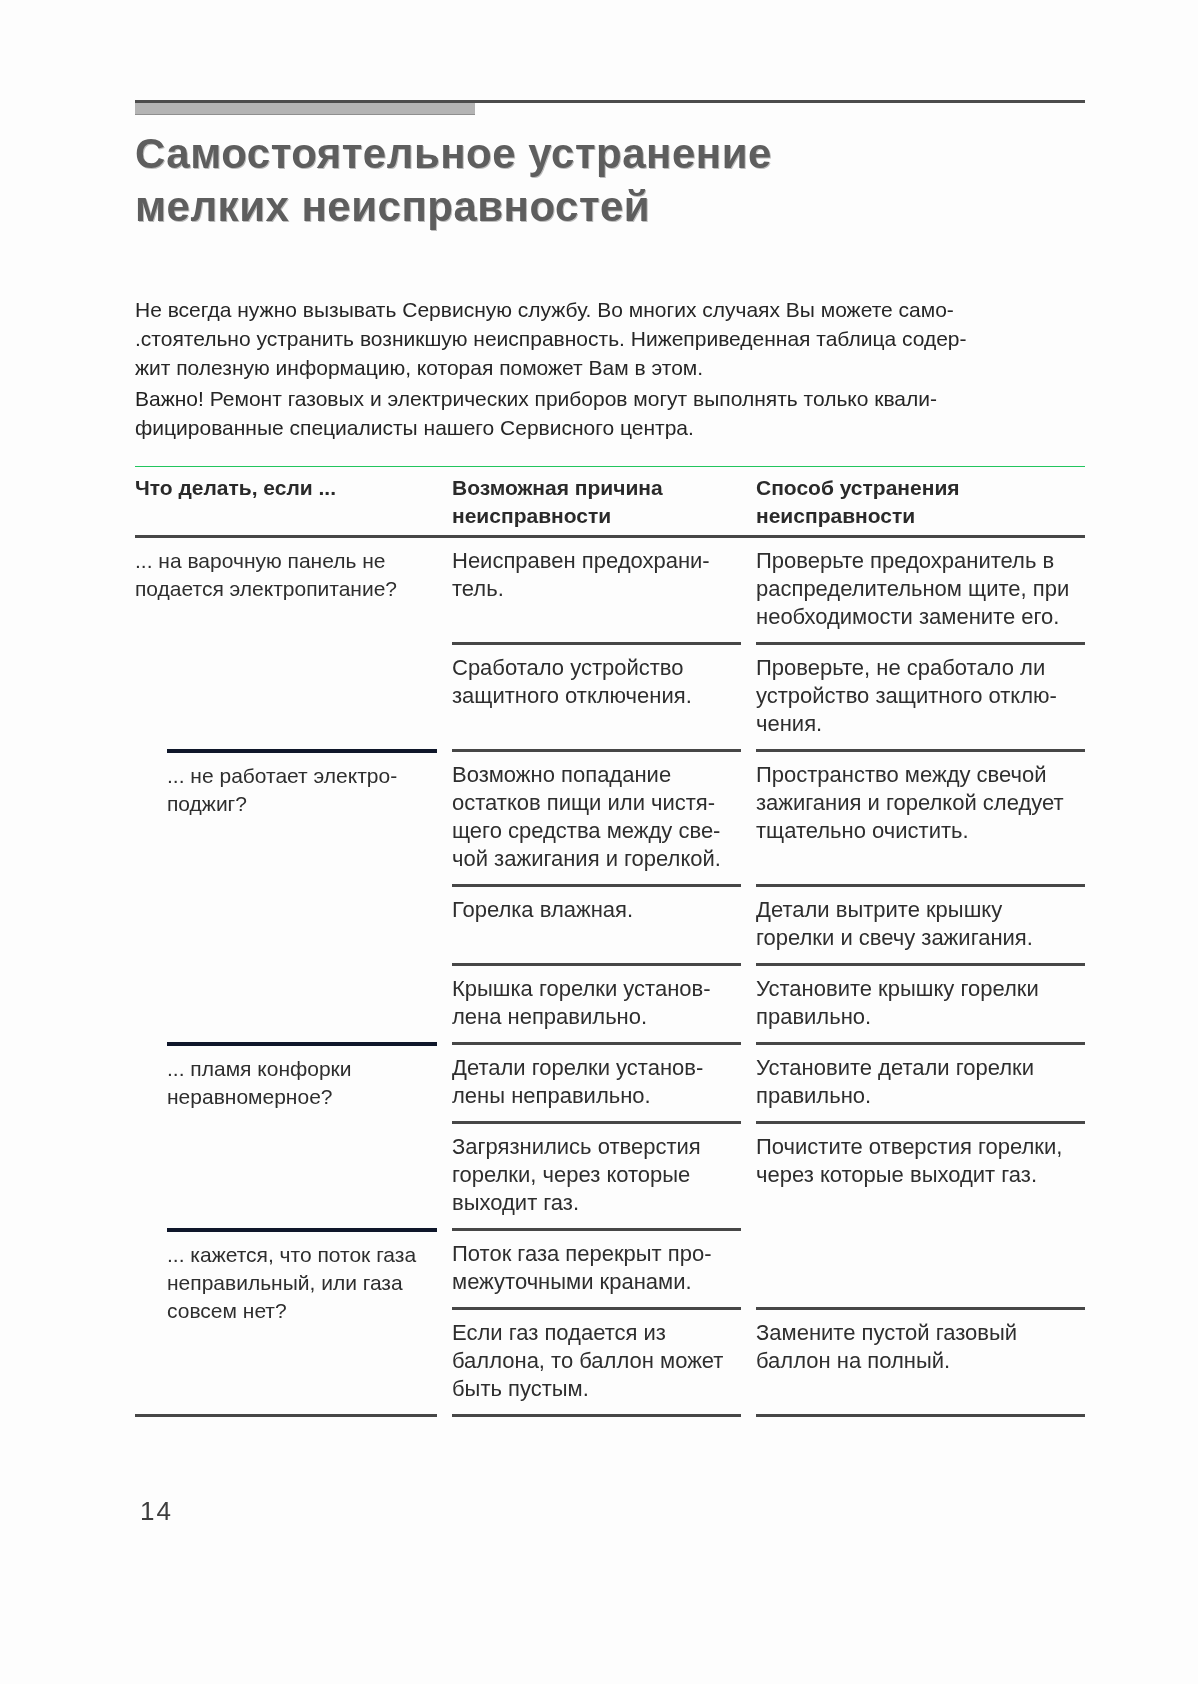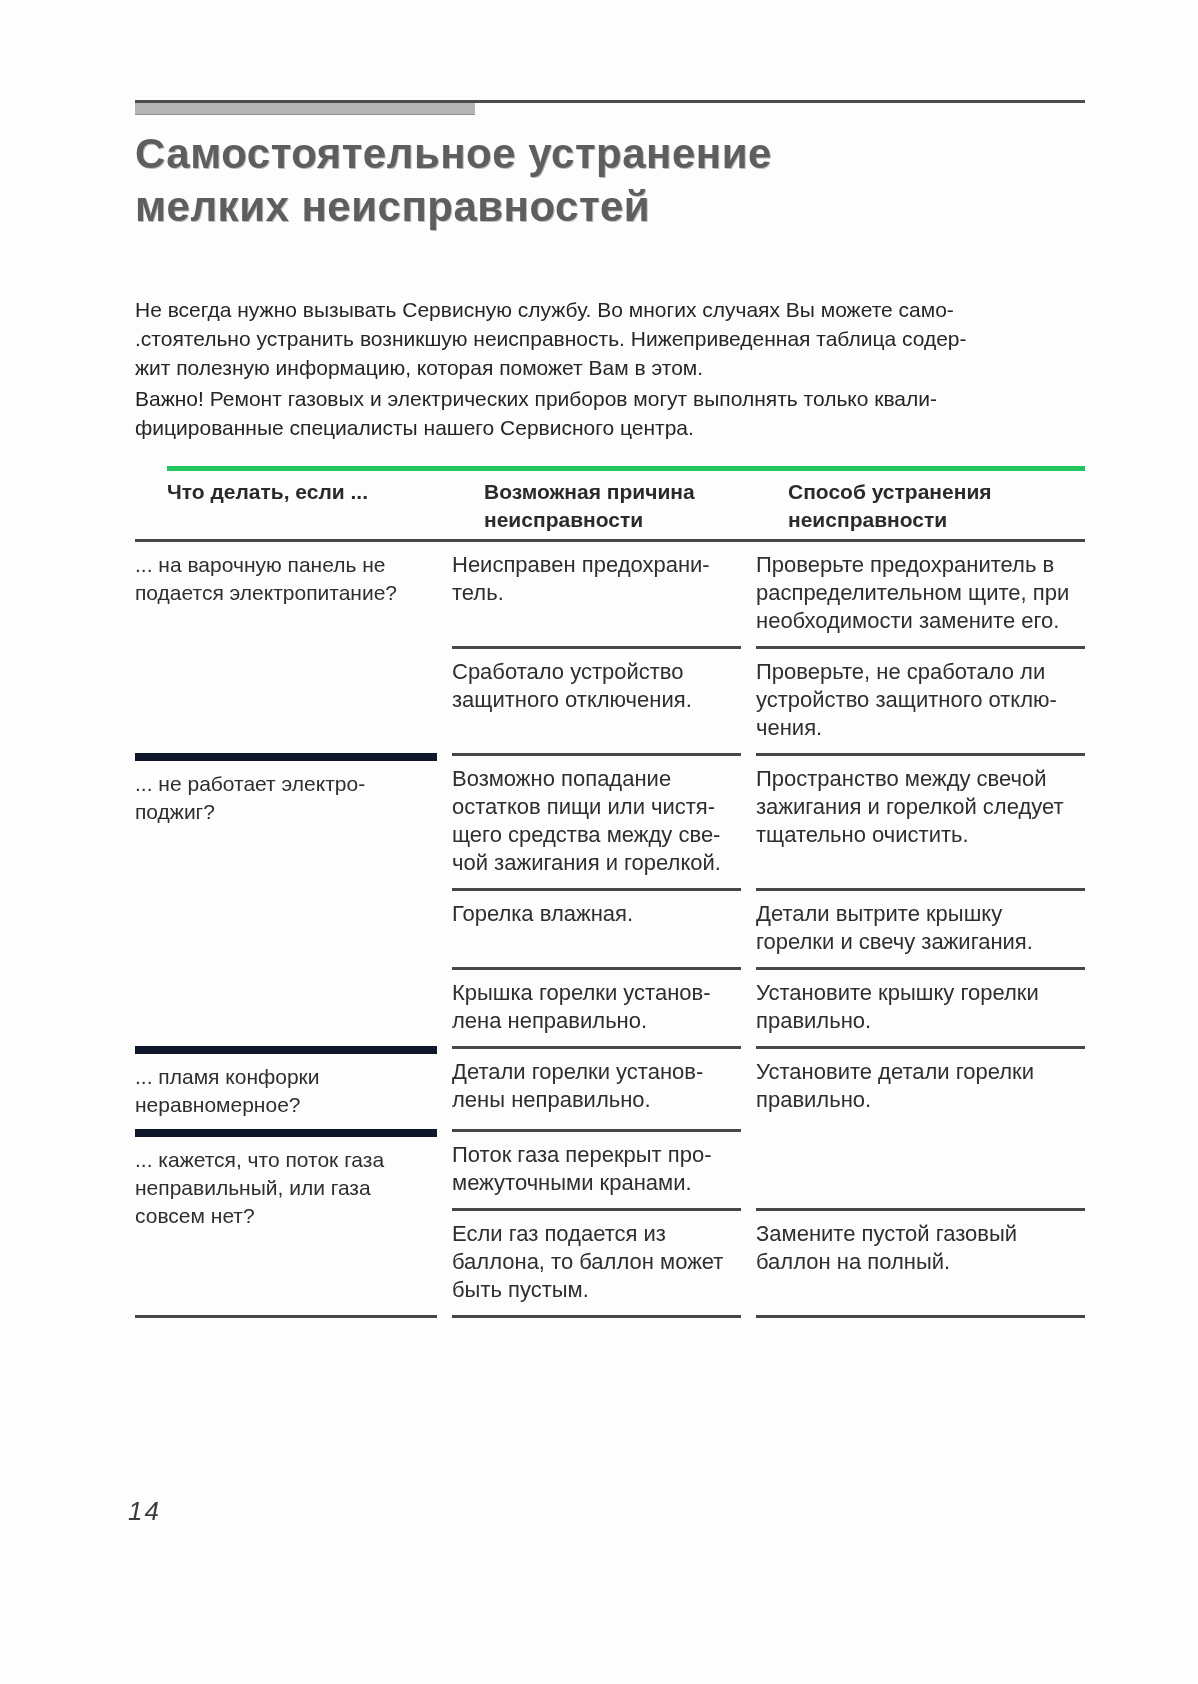--- a/index.html
+++ b/index.html
@@ -30,41 +30,40 @@
   
   .intro{margin:62px 0 0;font-size:21px;line-height:29px;white-space:pre-line;color:#262626;}
   .important{margin:2px 0 0;font-size:21px;line-height:29px;color:#262626;}
   .important .lbl{font-weight:normal;color:#1f1f1f;}
   .important .txt{white-space:pre-line;text-align:right;}
 
   
   .tbl{margin-top:24px;}
   .tbl-head{
     display:grid;grid-template-columns:317px 304px 1fr;
-    border-top:5px solid #22c55e;
+    border-top:1px solid #22c55e;
     padding:7px 0 5px;
-    margin-left:32px;
   }
   .tbl-head .hcell{font-weight:bold;font-size:21px;line-height:28px;white-space:pre-line;color:#2a2a2a;}
   .tbl-body{border-top:3px solid #474747;}
   .row{display:grid;grid-template-columns:317px 1fr;}
   .q{margin-right:15px;padding:9px 0 10px;font-size:21px;line-height:28px;white-space:pre-line;}
   .subrow{display:grid;grid-template-columns:304px 1fr;}
   .cell{padding:9px 0 11px;font-size:22px;line-height:28px;white-space:pre-line;}
   .cause{margin-right:15px;}
-  .row:not(:first-child) > .q{border-top:8px solid #0f172a;}
+  .row:not(:first-child) > .q{border-top:4px solid #0f172a;margin-left:32px;}
   .row:not(:first-child) .subrow:first-child .cell{border-top:3px solid #474747;}
   .subrow:not(:first-child) .cell{border-top:3px solid #474747;}
   .tbl-bottom{display:grid;grid-template-columns:317px 304px 1fr;}
   .tbl-bottom .seg{border-top:3px solid #474747;height:0;}
   .tbl-bottom .seg.gap{margin-right:15px;}
 
   .page-number{
-    position:absolute;left:128px;top:1496px;
-    font-size:26px;color:#3d3d3d;letter-spacing:2px;font-style:italic;
+    position:absolute;left:140px;top:1496px;
+    font-size:26px;color:#3d3d3d;letter-spacing:2px;
   }
 </style>
 </head>
 <body>
 
 <div class="content">
 
   <div class="topbar">
     <div class="topbar-fill"></div>
   </div>
@@ -142,20 +141,27 @@
       <div class="row">
         <div class="q">... пламя конфорки
 неравномерное?</div>
         <div class="subrows">
           <div class="subrow">
             <div class="cell cause">Детали горелки установ-
 лены неправильно.</div>
             <div class="cell remedy">Установите детали горелки
 правильно.</div>
           </div>
+          <div class="subrow">
+            <div class="cell cause">Загрязнились отверстия
+горелки, через которые
+выходит газ.</div>
+            <div class="cell remedy">Почистите отверстия горелки,
+через которые выходит газ.</div>
+          </div>
         </div>
       </div>
 
       <div class="row">
         <div class="q">... кажется, что поток газа
 неправильный, или газа
 совсем нет?</div>
         <div class="subrows">
           <div class="subrow">
             <div class="cell cause">Поток газа перекрыт про-

